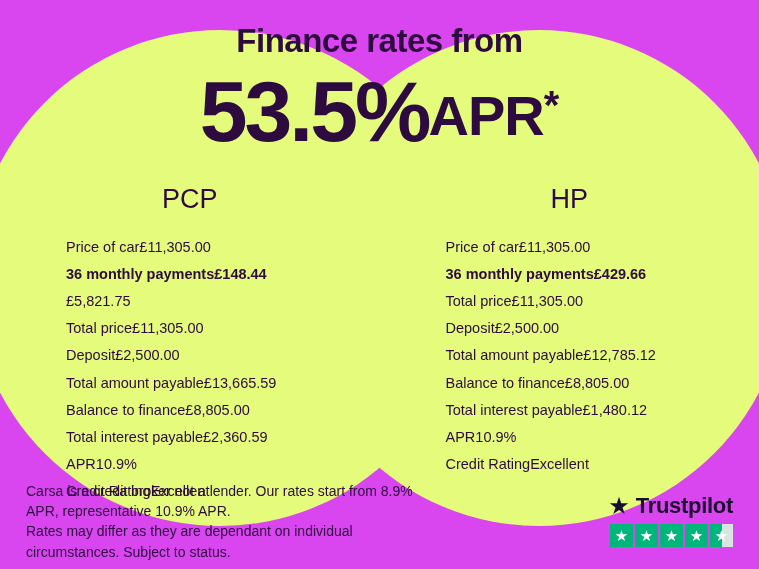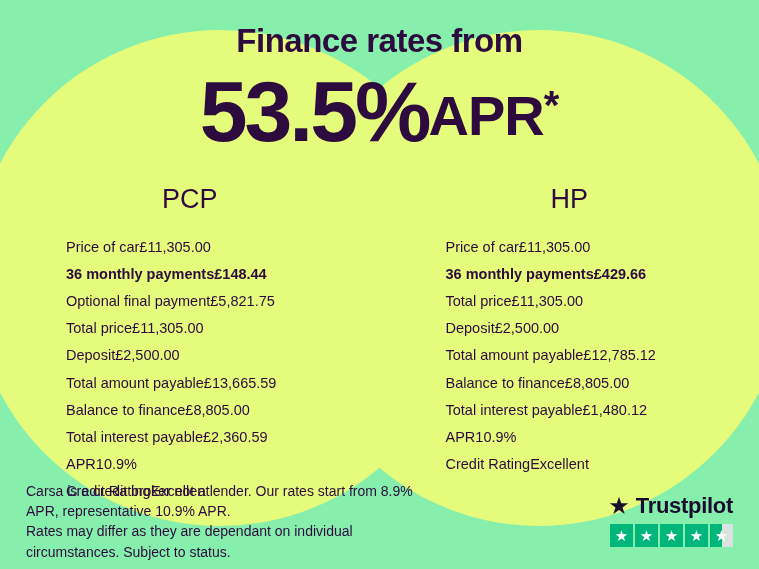--- a/index.html
+++ b/index.html
@@ -10,21 +10,21 @@
     width: 759px;
     height: 569px;
     font-family: "Liberation Sans", sans-serif;
     background: #eefcab;
     overflow: hidden;
   }
   .poster {
     position: relative;
     width: 759px;
     height: 569px;
-    background: #86efac;
+    background: #d946ef;
     overflow: hidden;
   }
   
   .circle {
     position: absolute;
     border-radius: 50%;
     background: #e4fb7c;
   }
   .circle-left {
     width: 496px;
@@ -198,21 +198,20 @@
 
         <div class="row">
           <span class="label">Price of car</span>
           <span class="value">£11,305.00</span>
         </div>
         <div class="row bold">
           <span class="label">36 monthly payments</span>
           <span class="value">£148.44</span>
         </div>
         <div class="row">
-          <span class="label">Optional final payment</span>
           <span class="value">£5,821.75</span>
         </div>
         <div class="row">
           <span class="label">Total price</span>
           <span class="value">£11,305.00</span>
         </div>
         <div class="row">
           <span class="label">Deposit</span>
           <span class="value">£2,500.00</span>
         </div>

